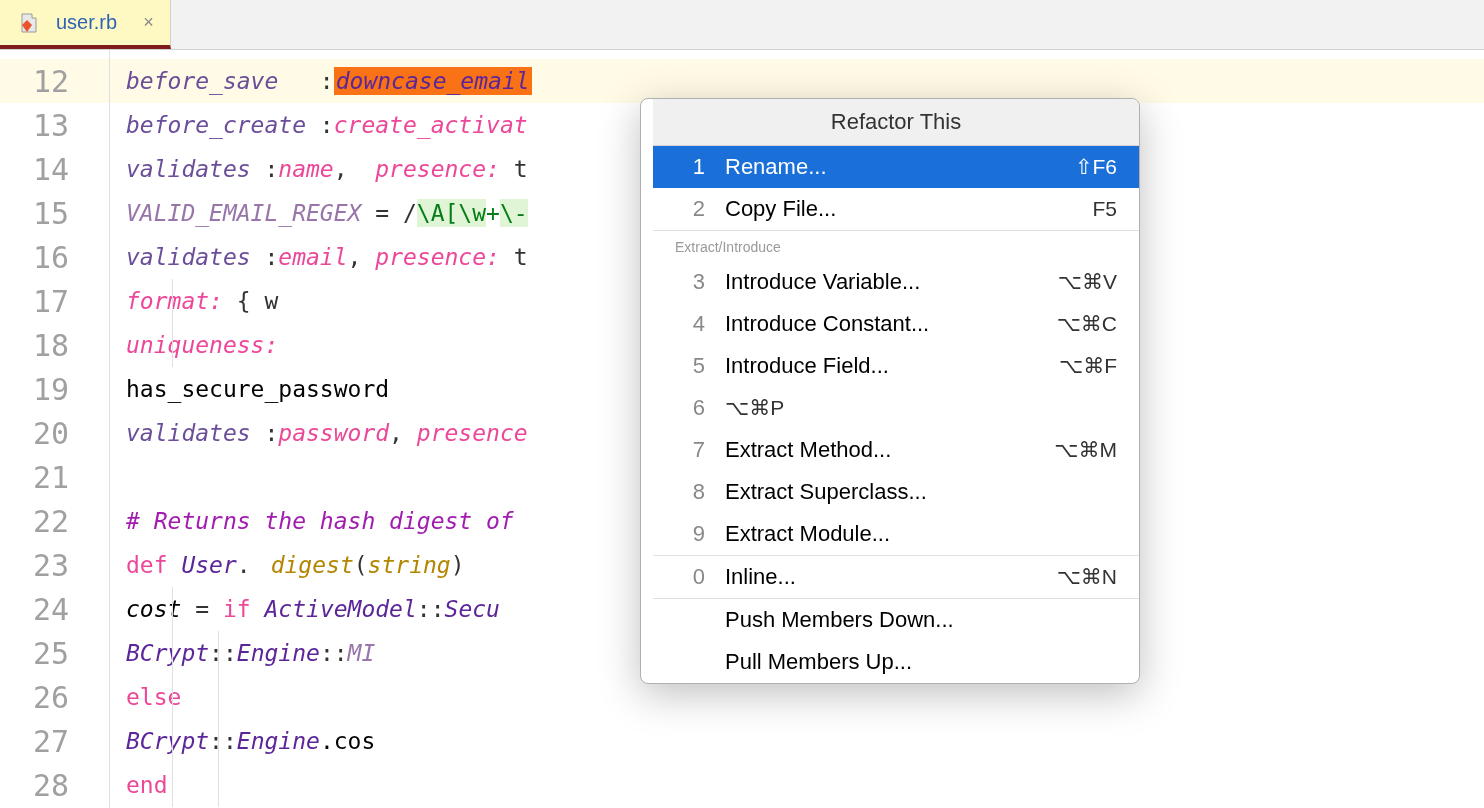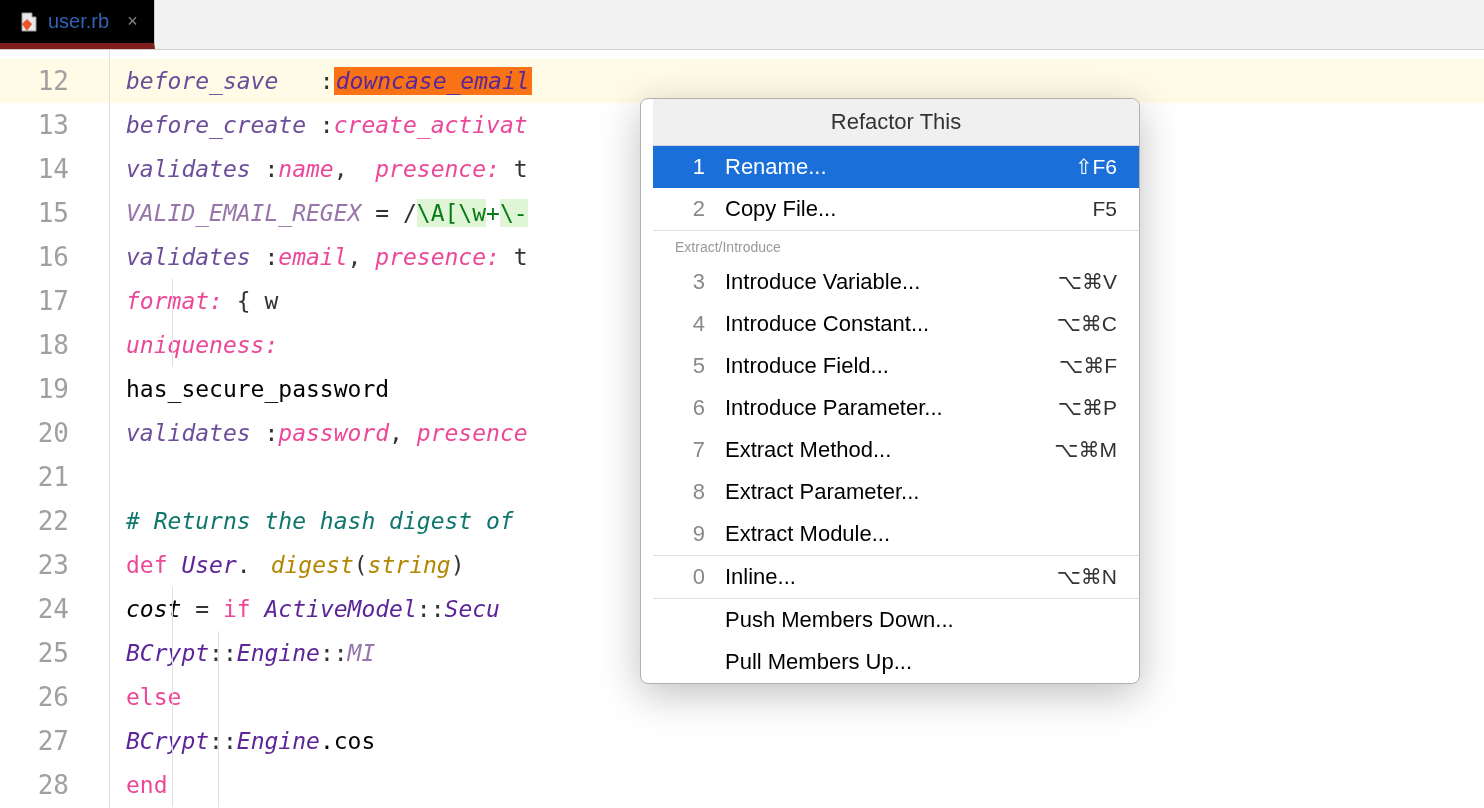--- a/index.html
+++ b/index.html
@@ -15,24 +15,24 @@
       height: 50px;
       background: #f2f2f2;
       border-bottom: 1px solid #d0d0d0;
       display: flex;
       align-items: stretch;
     }
     .tab {
       display: flex;
       align-items: center;
       padding: 0 16px;
-      background: #000000;
+      background: #fef9c3;
       border-right: 1px solid #d0d0d0;
-      border-bottom: 6px solid #7f1d1d;
-      gap: 10px;
+      border-bottom: 4px solid #7f1d1d;
+      gap: 18px;
       position: relative;
     }
     .tab-icon {
       width: 22px;
       height: 22px;
       display: flex;
       align-items: center;
       justify-content: center;
     }
     .tab-label {
@@ -57,21 +57,21 @@
       padding-top: 9px;
     }
     .gutter-line {
       height: 44px;
       display: flex;
       align-items: center;
       justify-content: flex-end;
       padding-right: 40px;
       color: #a0a0a0;
       font-family: 'Menlo', 'Monaco', 'Consolas', monospace;
-      font-size: 26px;
+      font-size: 30px;
       position: relative;
     }
     .gutter-line.highlighted {
       background: #fffbe6;
     }
     .code-area {
       flex: 1;
       padding-top: 9px;
       font-family: 'Menlo', 'Monaco', 'Consolas', monospace;
       font-size: 23px;
@@ -87,21 +87,21 @@
     }
     .code-line.highlighted {
       background: #fffbe6;
     }
     .k-italic { font-style: italic; color: #6b4e99; }
     .k-keyword { color: #ec4899; }
     .k-symbol { color: #ec4899; font-style: italic; text-align: right; }
     .k-symbol-hl { background: #f97316; font-style: italic; color: #5c2699; padding: 1px 2px; }
     .k-string { color: #067d17; }
     .k-string-hl { background: #dff5d6; color: #067d17; padding: 1px 0; }
-    .k-comment { color: #0f766e; font-style: italic; }
+    .k-comment { color: #a21caf; font-style: italic; }
     .k-method { color: #b38600; font-style: italic; margin-left: 20px; }
     .k-param { color: #b38600; font-style: italic; }
     .k-const { color: #9876aa; font-style: italic; }
     .k-class { color: #5c2699; font-style: italic; }
     .k-punct { color: #333; }
     .k-black { color: #000; }
     .k-true { color: #0033b3; }
     .indent-guide {
       position: absolute;
       left: 62px;
@@ -260,31 +260,30 @@
     <span class="popup-item-label">Introduce Constant...</span>
     <span class="popup-item-shortcut">⌥⌘C</span>
   </div>
   <div class="popup-item">
     <span class="popup-item-num">5</span>
     <span class="popup-item-label">Introduce Field...</span>
     <span class="popup-item-shortcut">⌥⌘F</span>
   </div>
   <div class="popup-item">
     <span class="popup-item-num">6</span>
-    <span class="popup-item-label">Introduce Parameter...</span>
     <span class="popup-item-shortcut">⌥⌘P</span>
   </div>
   <div class="popup-item">
     <span class="popup-item-num">7</span>
     <span class="popup-item-label">Extract Method...</span>
     <span class="popup-item-shortcut">⌥⌘M</span>
   </div>
   <div class="popup-item">
     <span class="popup-item-num">8</span>
-    <span class="popup-item-label">Extract Parameter...</span>
+    <span class="popup-item-label">Extract Superclass...</span>
     <span class="popup-item-shortcut"></span>
   </div>
   <div class="popup-item">
     <span class="popup-item-num">9</span>
     <span class="popup-item-label">Extract Module...</span>
     <span class="popup-item-shortcut"></span>
   </div>
   <div class="popup-separator"></div>
   <div class="popup-item">
     <span class="popup-item-num">0</span>

